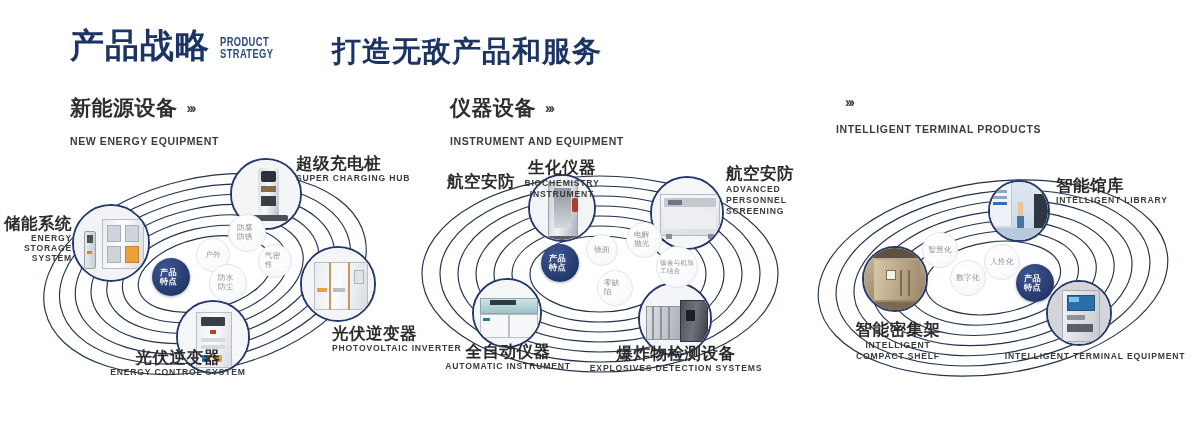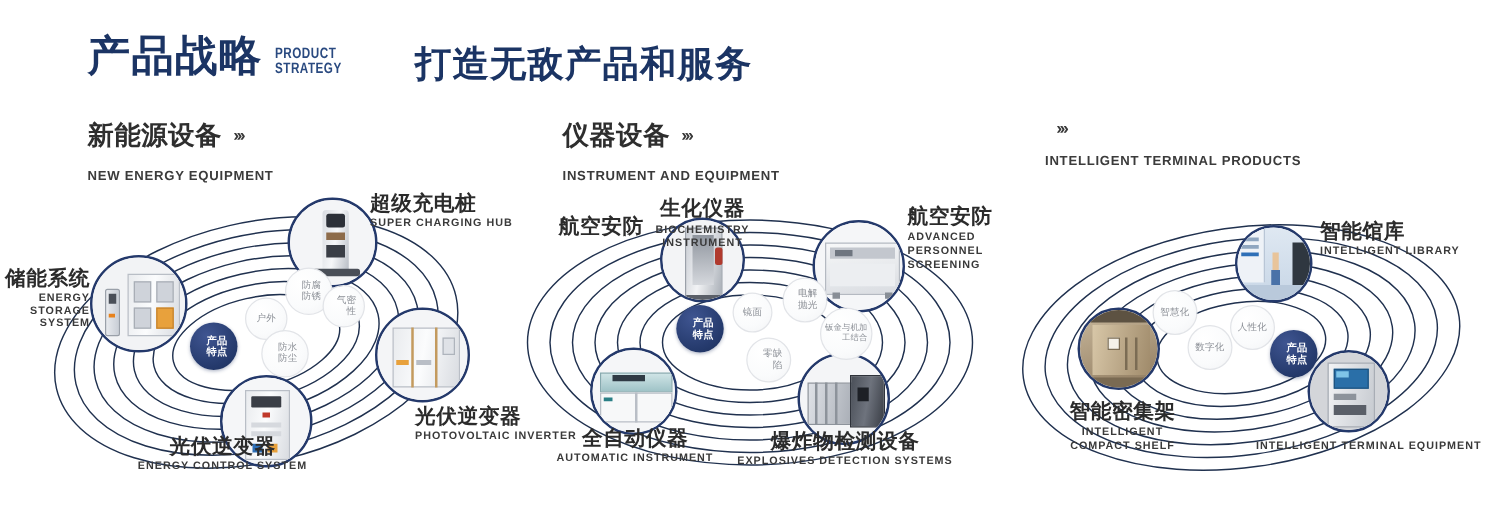--- a/index.html
+++ b/index.html
@@ -55,21 +55,21 @@
   
   .lbl { position: absolute; line-height: 1.12; }
   .lbl .cn { font-size: 16.5px; font-weight: bold; color: #2b2b2b; letter-spacing: .5px; white-space: nowrap; }
   .lbl .en { margin-top: 2px; font-size: 8.6px; font-weight: bold; color: #3a3a3a; letter-spacing: .8px; }
   .lbl.r { text-align: right; }
   .lbl.c { text-align: center; }
 
   
   .bub {
     position: absolute; border-radius: 50%;
-    display: flex; align-items: center; justify-content: center; text-align: right;
+    display: flex; align-items: center; justify-content: center; text-align: left;
     font-size: 7.6px; color: #8b8f96; line-height: 1.15; letter-spacing: .2px;
     background: radial-gradient(circle at 35% 30%, #ffffff 0%, #fafbfc 60%, #f2f3f5 100%);
     border: 1px solid #e2e4e8;
   }
   .bub.main {
     background: radial-gradient(circle at 35% 28%, #3f5591 0%, #24396b 70%, #1b2d57 100%);
     color: #ffffff; font-weight: bold; font-size: 8.2px; border: none;
     box-shadow: 0 1px 3px rgba(20,40,90,.35);
   }
 
@@ -195,21 +195,21 @@
     </div>
     <div class="bub" style="left:196px; top:86px; width:34px; height:34px;">
       <span>户外</span>
     </div>
     <div class="bub" style="left:228px; top:62px; width:38px; height:38px;">
       <span style="width:20px;">防腐防锈</span>
     </div>
     <div class="bub" style="left:209px; top:112px; width:38px; height:38px;">
       <span style="width:20px;">防水防尘</span>
     </div>
-    <div class="bub" style="left:258px; top:76px; width:34px; height:34px;">
+    <div class="bub" style="left:258px; top:92px; width:34px; height:34px;">
       <span style="width:20px;">气密性</span>
     </div>
   </div>
 
   <div class="group" style="left:400px;">
     <svg class="rings" viewBox="0 0 400 245">
       <g fill="none" stroke="#20314f" stroke-width="1.15">
         <ellipse cx="200" cy="122" rx="70" ry="38"></ellipse>
         <ellipse cx="200" cy="122" rx="88" ry="48"></ellipse>
         <ellipse cx="200" cy="122" rx="106" ry="58"></ellipse>

